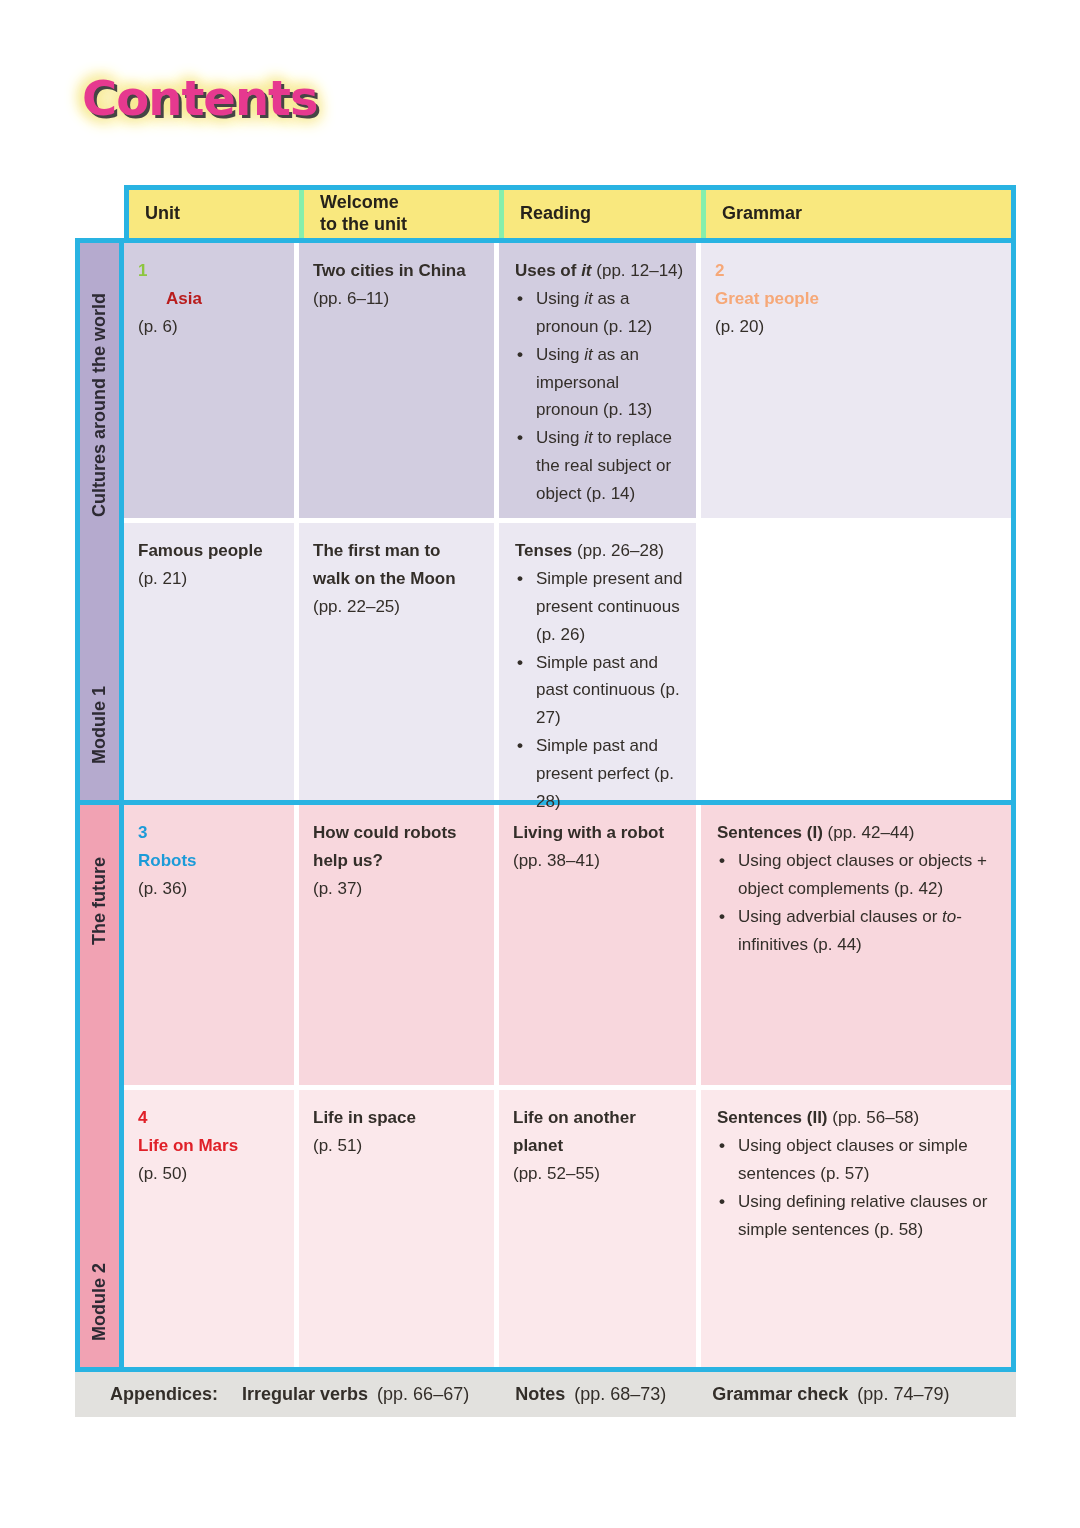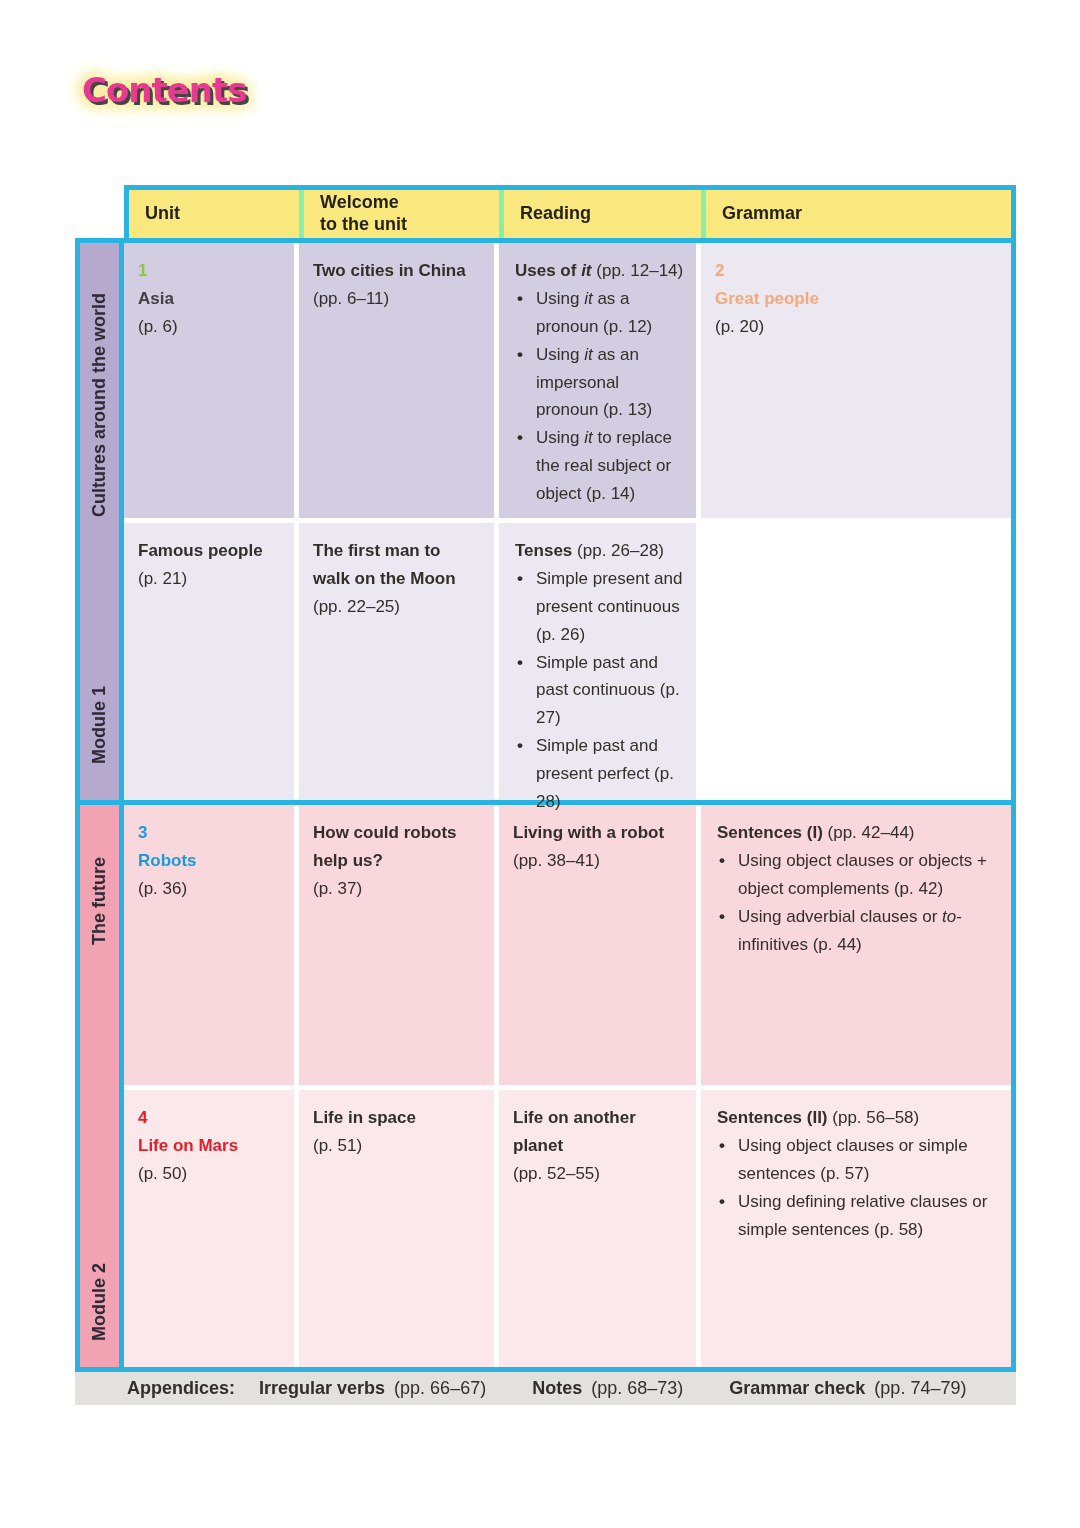--- a/index.html
+++ b/index.html
@@ -8,21 +8,21 @@
     width:1080px; height:1528px; position:relative;
     font-family:"Liberation Sans", sans-serif;
     color:var(--text-dark);
   }
   i { }
 
   
   .page-title {
     position:absolute; left:82px; top:70px;
     font-family:"DejaVu Sans", sans-serif;
-    font-size:34px; font-weight:bold; letter-spacing:-1px;
+    font-size:48px; font-weight:bold; letter-spacing:-1px;
     color:var(--title-pink);
     text-shadow:
       3px 3px 0 #454545,
       0 0 14px var(--title-glow),
       0 0 18px var(--title-glow),
       4px 6px 16px var(--title-glow),
       -4px -2px 16px var(--title-glow);
   }
 
   
@@ -78,24 +78,24 @@
 
   .bullet-list { list-style:none; }
   .bullet-list li { position:relative; padding-left:21px; }
   .bullet-list li::before {
     content:"\2022"; position:absolute; left:2px; top:0;
     font-weight:bold;
   }
 
   
   .appendix-bar {
-    position:absolute; left:75px; top:1372px; width:941px; height:33px;
+    position:absolute; left:75px; top:1372px; width:941px; height:45px;
     background:var(--appendix-bg);
     display:flex; align-items:center;
-    font-size:18px; padding-left:52px;
+    font-size:18px; padding-left:35px;
   }
   .appendix-label { font-weight:bold; margin-right:24px; }
   .appendix-item { display:flex; align-items:baseline; }
   .appendix-item .name { font-weight:bold; }
   .appendix-item .pg { margin-left:9px; font-weight:normal; }
   .appendix-item + .appendix-item { margin-left:46px; }
 </style>
 </head>
 <body>
 
@@ -115,21 +115,21 @@
 
     <div class="module module-1">
       <div class="side-strip">
         <span class="vtext">Cultures around the world</span>
         <span class="vtext">Module 1</span>
       </div>
       <div class="cells">
 
         <div class="cell m1a">
           <div class="bold" style="color: rgb(141, 198, 63);">1</div>
-          <div class="bold" style="color: #404040;">Asia</div>
+          <div class="bold" style="color: #b91c1c; margin-left: 28px;">Asia</div>
           <div class="pages">(p. 6)</div>
         </div>
         <div class="cell m1a">
           <div class="bold">Two cities in China</div>
           <div class="pages">(pp. 6–11)</div>
         </div>
         <div class="cell grammar m1a">
           <div><span class="bold">Uses of <i>it</i></span> <span class="pages">(pp. 12–14)</span></div>
           <ul class="bullet-list">
             <li>Using <i>it</i> as a pronoun (p. 12)</li>

